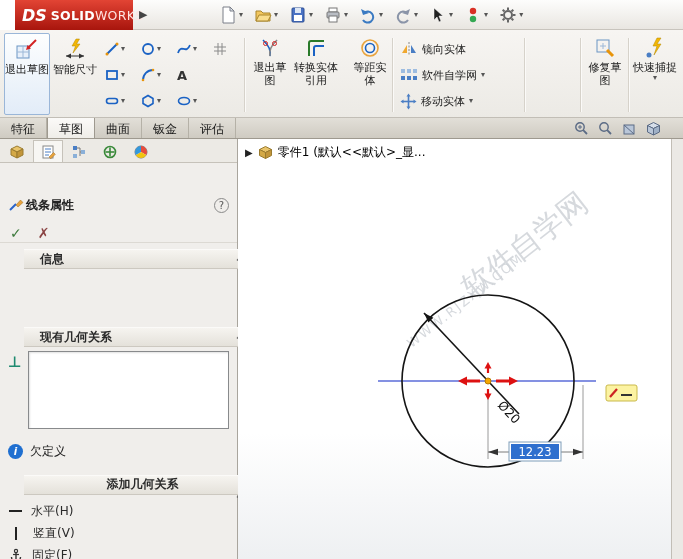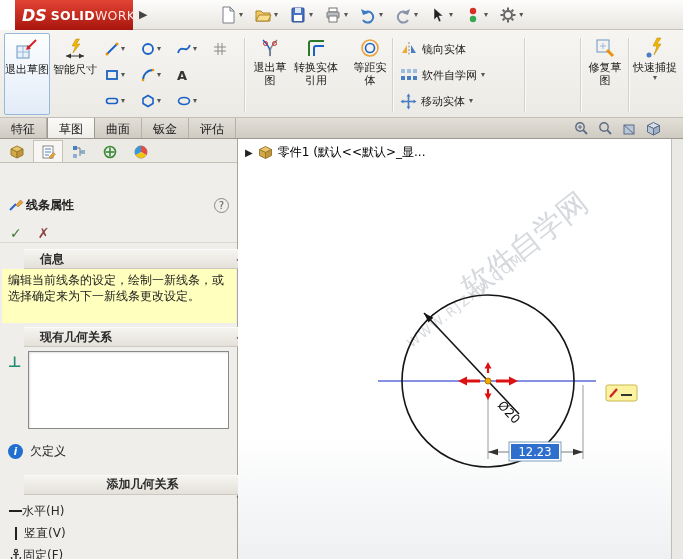--- a/index.html
+++ b/index.html
@@ -43,21 +43,21 @@
   .okx { position:absolute; left:0; top:84px; width:100%; height:20px; display:flex; gap:16px; padding:0 10px; align-items:center; border-bottom:1px solid #dcd9d3; }
   .ok { color:#3d7a3d; font-size:14px; font-weight:bold; }
   .cancel { color:#8a4343; font-size:14px; font-weight:bold; }
   .sec { position:absolute; left:0; width:100%; height:20px; background:linear-gradient(#f6f4f0,#e4e1da); border-top:1px solid #fbfaf8; border-bottom:1px solid #ccc8c0; display:flex; align-items:center; padding:0 16px; font-weight:bold; font-size:12px; color:#2a2a2a;margin-left:24px; }
   .sec .chev { margin-left:auto; display:flex; }
   .msg { position:absolute; left:2px; top:130px; width:234px; height:54px; background:#ffffbe; padding:3px 6px; font-size:12px; line-height:16px; color:#1a1a1a; }
   .perp-ic { position:absolute; left:8px; top:214px; font-size:15px; font-weight:bold; color:#1f8a70; }
   .listbox { position:absolute; left:28px; top:212px; width:201px; height:78px; background:#fff; border:1px solid #888a8c; box-shadow:inset 1px 1px 2px rgba(0,0,0,.12); }
   .status-row { position:absolute; left:8px; top:304px; display:flex; align-items:center; gap:7px; }
   .info-circle { width:15px; height:15px; background:#1f6fd0; color:#fff; border-radius:50%; font-size:10px; font-style:italic; font-weight:bold; display:flex; align-items:center; justify-content:center; }
-  .rel-item { position:absolute; left:0; width:100%; height:20px; display:flex; align-items:center; padding:0 9px; color:#2a2a2a; }
+  .rel-item { position:absolute; left:0; width:100%; height:20px; display:flex; align-items:center; gap:9px; padding:0 9px; color:#2a2a2a; }
   .rel-ic-h { width:13px; height:0; border-top:2px solid #222; }
   .rel-ic-v { width:0; height:13px; border-left:2px solid #222; margin-left:6px; margin-right:7px; }
 
   
   .graphics { position:absolute; left:238px; top:139px; width:445px; height:420px; background:linear-gradient(#ffffff 70%,#eef0f2); overflow:hidden; }
   .gtree { position:absolute; left:7px; top:5px; display:flex; align-items:center; gap:5px; font-size:12px; color:#000; }
   .gtree .fly { font-size:10px; color:#222; }
   .rightstrip { position:absolute; right:0; top:0; width:12px; height:420px; background:#ebe9e5; border-left:1px solid #c2beb6; }
   .draw { position:absolute; left:0; top:0; }
   svg text { font-family:"DejaVu Sans","Liberation Sans",sans-serif; }
@@ -426,21 +426,20 @@
   </div>
 
   <div class="sec" style="top:110px;">
     <span>信息</span>
     <span class="chev">
         <svg width="9" height="6">
           <polyline points="1,4.5 4.5,1 8,4.5" fill="none" stroke="#666" stroke-width="1.4"></polyline>
         </svg>
       </span>
   </div>
-  <div class="msg">编辑当前线条的设定，绘制一新线条，或选择确定来为下一新线条更改设定。</div>
 
   <div class="sec" style="top:188px;">
     <span>现有几何关系</span>
     <span class="chev">
         <svg width="9" height="6">
           <polyline points="1,4.5 4.5,1 8,4.5" fill="none" stroke="#666" stroke-width="1.4"></polyline>
         </svg>
       </span>
   </div>
   <span class="perp-ic">⊥</span>

